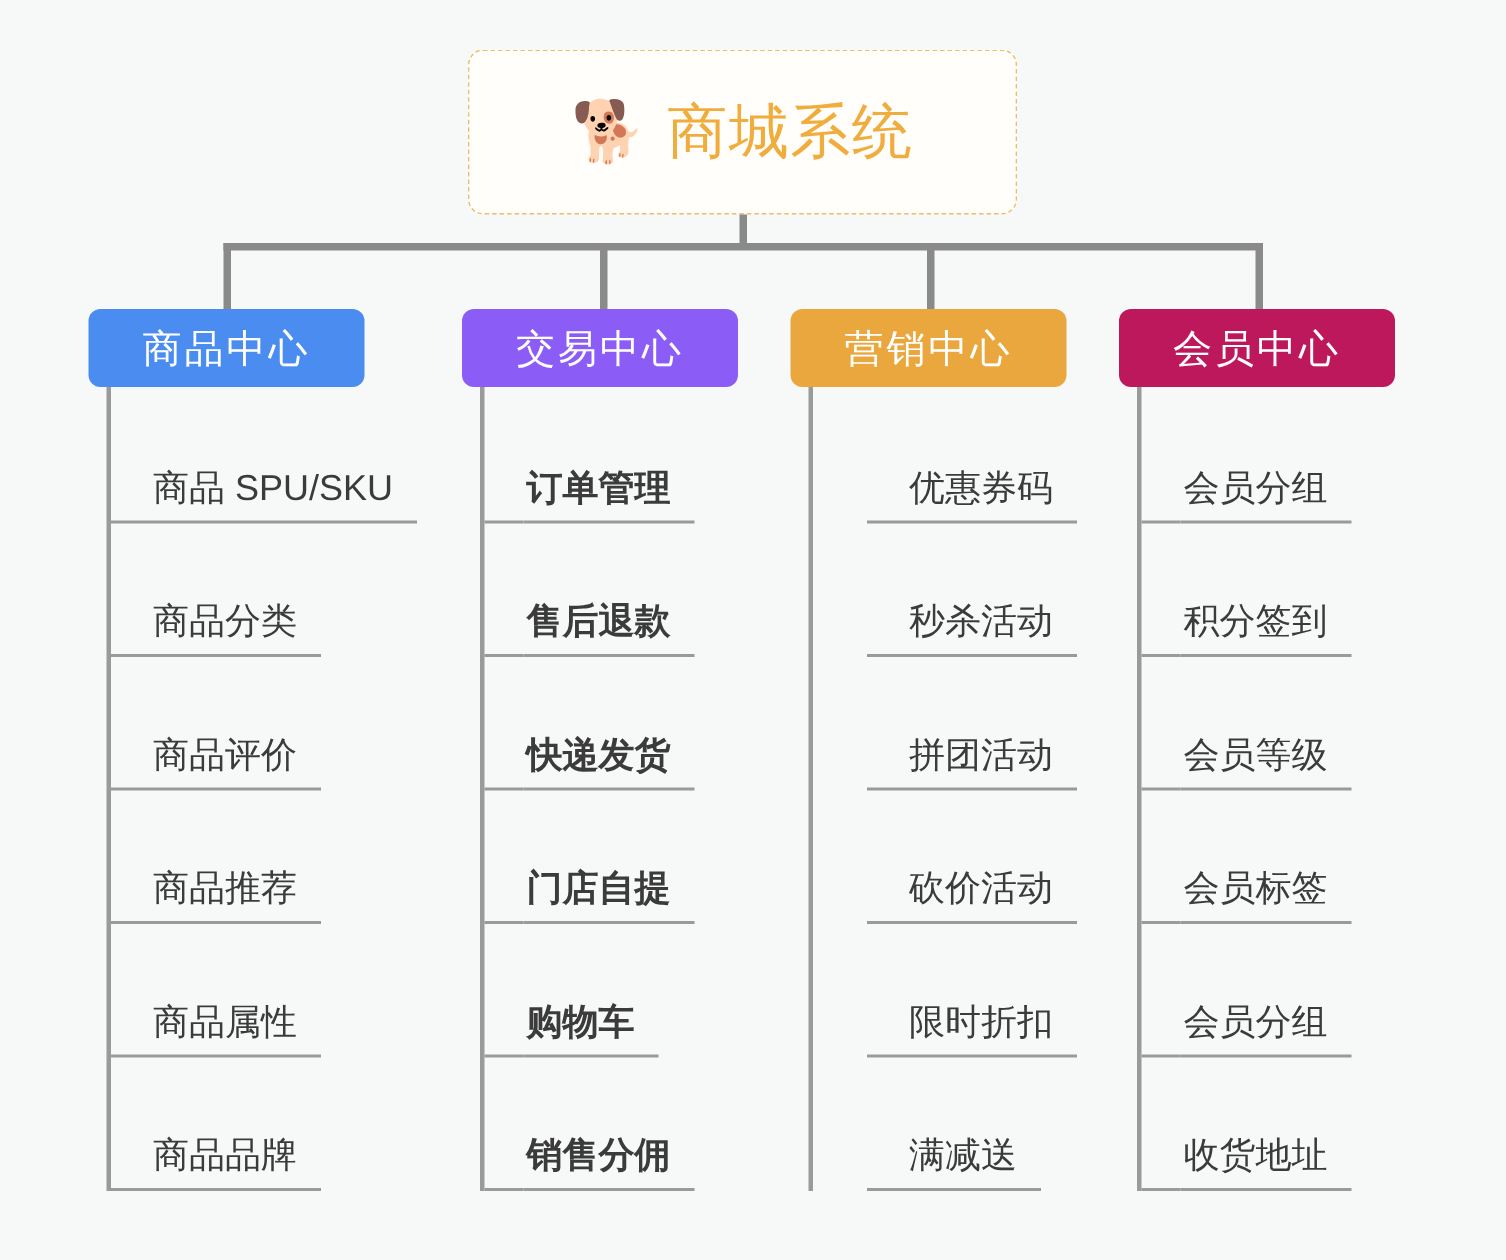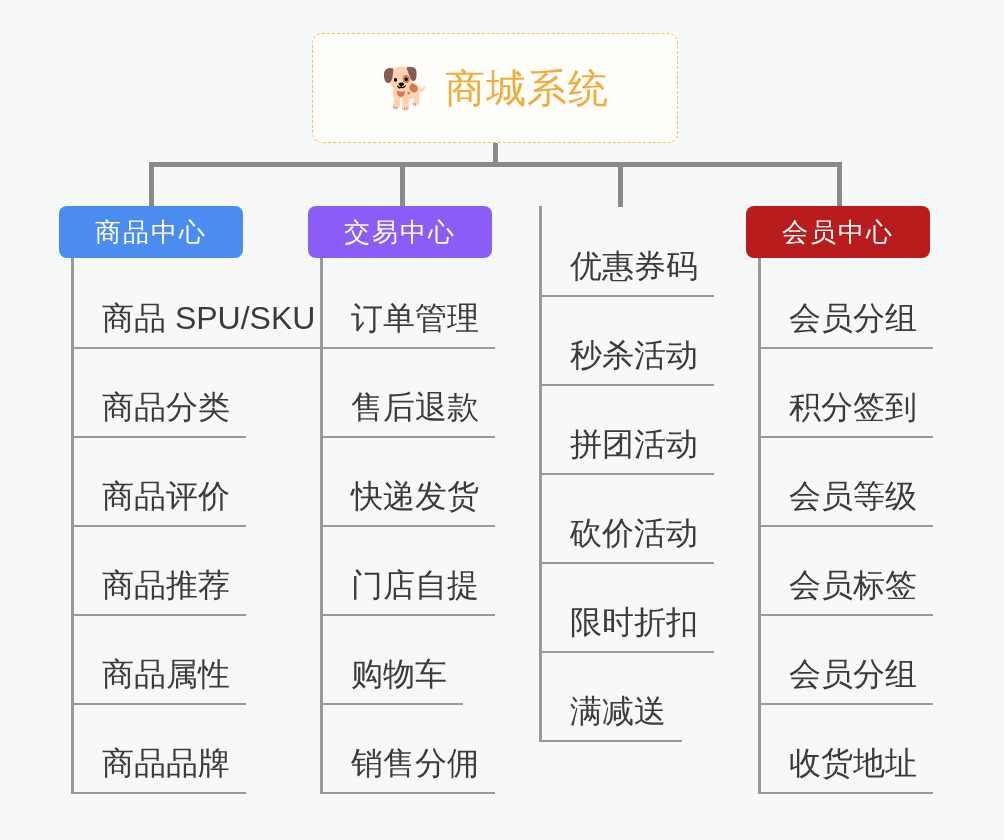--- a/index.html
+++ b/index.html
@@ -102,21 +102,21 @@
     position: relative;
     height: 89px;
     display: flex;
     align-items: flex-end;
     box-sizing: border-box;
   }
   .leaf-label {
     display: inline-block;
     margin-left: 26px;
     padding: 0 16px 6px 2px;
-    font-size: 32px;
+    font-size: 24px;
     color: #3b3b3b;
     white-space: nowrap;
     border-bottom: 2px solid #9a9a9a;
     box-sizing: border-box;
     text-align: right;
   }
   .leaf-underline {
     position: absolute;
     left: 0;
     bottom: 0;
@@ -171,84 +171,87 @@
         <span class="leaf-underline" style="background: rgb(154, 154, 154);"></span>
         <span class="leaf-label" style="border-bottom-color: rgb(154, 154, 154);">商品品牌</span>
       </div>
     </div>
   </div>
 
   <div class="column" style="left:308px;">
     <div class="cat-header" style="background: #8b5cf6;">
       <span>交易中心</span>
     </div>
+    <div class="leaf-list" style="border-left-color: rgb(154, 154, 154); font-weight: bold;">
+      <div class="leaf-item">
+        <span class="leaf-underline" style="background: rgb(154, 154, 154);"></span>
+        <span class="leaf-label" style="border-bottom-color: rgb(154, 154, 154);">订单管理</span>
+      </div>
+      <div class="leaf-item">
+        <span class="leaf-underline" style="background: rgb(154, 154, 154);"></span>
+        <span class="leaf-label" style="border-bottom-color: rgb(154, 154, 154);">售后退款</span>
+      </div>
+      <div class="leaf-item">
+        <span class="leaf-underline" style="background: rgb(154, 154, 154);"></span>
+        <span class="leaf-label" style="border-bottom-color: rgb(154, 154, 154);">快递发货</span>
+      </div>
+      <div class="leaf-item">
+        <span class="leaf-underline" style="background: rgb(154, 154, 154);"></span>
+        <span class="leaf-label" style="border-bottom-color: rgb(154, 154, 154);">门店自提</span>
+      </div>
+      <div class="leaf-item">
+        <span class="leaf-underline" style="background: rgb(154, 154, 154);"></span>
+        <span class="leaf-label" style="border-bottom-color: rgb(154, 154, 154);">购物车</span>
+      </div>
+      <div class="leaf-item">
+        <span class="leaf-underline" style="background: rgb(154, 154, 154);"></span>
+        <span class="leaf-label" style="border-bottom-color: rgb(154, 154, 154);">销售分佣</span>
+      </div>
+    </div>
+  </div>
+
+  <div class="column" style="left:527px;">
+    <div class="cat-header" style="background: rgb(234, 167, 62);">
+      <span>营销中心</span>
+    </div>
+    <div class="leaf-list" style="border-left-color: rgb(154, 154, 154); padding-left: 36px;">
+      <div class="leaf-item">
+        <span class="leaf-underline" style="background: rgb(154, 154, 154);"></span>
+        <span class="leaf-label" style="border-bottom-color: rgb(154, 154, 154);">优惠券码</span>
+      </div>
+      <div class="leaf-item">
+        <span class="leaf-underline" style="background: rgb(154, 154, 154);"></span>
+        <span class="leaf-label" style="border-bottom-color: rgb(154, 154, 154);">秒杀活动</span>
+      </div>
+      <div class="leaf-item">
+        <span class="leaf-underline" style="background: rgb(154, 154, 154);"></span>
+        <span class="leaf-label" style="border-bottom-color: rgb(154, 154, 154);">拼团活动</span>
+      </div>
+      <div class="leaf-item">
+        <span class="leaf-underline" style="background: rgb(154, 154, 154);"></span>
+        <span class="leaf-label" style="border-bottom-color: rgb(154, 154, 154);">砍价活动</span>
+      </div>
+      <div class="leaf-item">
+        <span class="leaf-underline" style="background: rgb(154, 154, 154);"></span>
+        <span class="leaf-label" style="border-bottom-color: rgb(154, 154, 154);">限时折扣</span>
+      </div>
+      <div class="leaf-item">
+        <span class="leaf-underline" style="background: rgb(154, 154, 154);"></span>
+        <span class="leaf-label" style="border-bottom-color: rgb(154, 154, 154);">满减送</span>
+      </div>
+    </div>
+  </div>
+
+  <div class="column" style="left:746px;">
+    <div class="cat-header" style="background: #be185d;">
+      <span>会员中心</span>
+    </div>
     <div class="leaf-list" style="border-left-color: rgb(154, 154, 154);">
       <div class="leaf-item">
         <span class="leaf-underline" style="background: rgb(154, 154, 154);"></span>
-        <span class="leaf-label" style="border-bottom-color: rgb(154, 154, 154);">订单管理</span>
-      </div>
-      <div class="leaf-item">
-        <span class="leaf-underline" style="background: rgb(154, 154, 154);"></span>
-        <span class="leaf-label" style="border-bottom-color: rgb(154, 154, 154);">售后退款</span>
-      </div>
-      <div class="leaf-item">
-        <span class="leaf-underline" style="background: rgb(154, 154, 154);"></span>
-        <span class="leaf-label" style="border-bottom-color: rgb(154, 154, 154);">快递发货</span>
-      </div>
-      <div class="leaf-item">
-        <span class="leaf-underline" style="background: rgb(154, 154, 154);"></span>
-        <span class="leaf-label" style="border-bottom-color: rgb(154, 154, 154);">门店自提</span>
-      </div>
-      <div class="leaf-item">
-        <span class="leaf-underline" style="background: rgb(154, 154, 154);"></span>
-        <span class="leaf-label" style="border-bottom-color: rgb(154, 154, 154);">购物车</span>
-      </div>
-      <div class="leaf-item">
-        <span class="leaf-underline" style="background: rgb(154, 154, 154);"></span>
-        <span class="leaf-label" style="border-bottom-color: rgb(154, 154, 154);">销售分佣</span>
-      </div>
-    </div>
-  </div>
-
-  <div class="column" style="left:527px;">
-    <div class="leaf-list" style="border-left-color: rgb(154, 154, 154);">
-      <div class="leaf-item">
-        <span class="leaf-underline" style="background: rgb(154, 154, 154);"></span>
-        <span class="leaf-label" style="border-bottom-color: rgb(154, 154, 154);">优惠券码</span>
-      </div>
-      <div class="leaf-item">
-        <span class="leaf-underline" style="background: rgb(154, 154, 154);"></span>
-        <span class="leaf-label" style="border-bottom-color: rgb(154, 154, 154);">秒杀活动</span>
-      </div>
-      <div class="leaf-item">
-        <span class="leaf-underline" style="background: rgb(154, 154, 154);"></span>
-        <span class="leaf-label" style="border-bottom-color: rgb(154, 154, 154);">拼团活动</span>
-      </div>
-      <div class="leaf-item">
-        <span class="leaf-underline" style="background: rgb(154, 154, 154);"></span>
-        <span class="leaf-label" style="border-bottom-color: rgb(154, 154, 154);">砍价活动</span>
-      </div>
-      <div class="leaf-item">
-        <span class="leaf-underline" style="background: rgb(154, 154, 154);"></span>
-        <span class="leaf-label" style="border-bottom-color: rgb(154, 154, 154);">限时折扣</span>
-      </div>
-      <div class="leaf-item">
-        <span class="leaf-underline" style="background: rgb(154, 154, 154);"></span>
-        <span class="leaf-label" style="border-bottom-color: rgb(154, 154, 154);">满减送</span>
-      </div>
-    </div>
-  </div>
-
-  <div class="column" style="left:746px;">
-    <div class="cat-header" style="background: #b91c1c;">
-      <span>会员中心</span>
-    </div>
-    <div class="leaf-list" style="border-left-color: rgb(154, 154, 154);">
-      <div class="leaf-item">
-        <span class="leaf-underline" style="background: rgb(154, 154, 154);"></span>
         <span class="leaf-label" style="border-bottom-color: rgb(154, 154, 154);">会员分组</span>
       </div>
       <div class="leaf-item">
         <span class="leaf-underline" style="background: rgb(154, 154, 154);"></span>
         <span class="leaf-label" style="border-bottom-color: rgb(154, 154, 154);">积分签到</span>
       </div>
       <div class="leaf-item">
         <span class="leaf-underline" style="background: rgb(154, 154, 154);"></span>
         <span class="leaf-label" style="border-bottom-color: rgb(154, 154, 154);">会员等级</span>
       </div>

